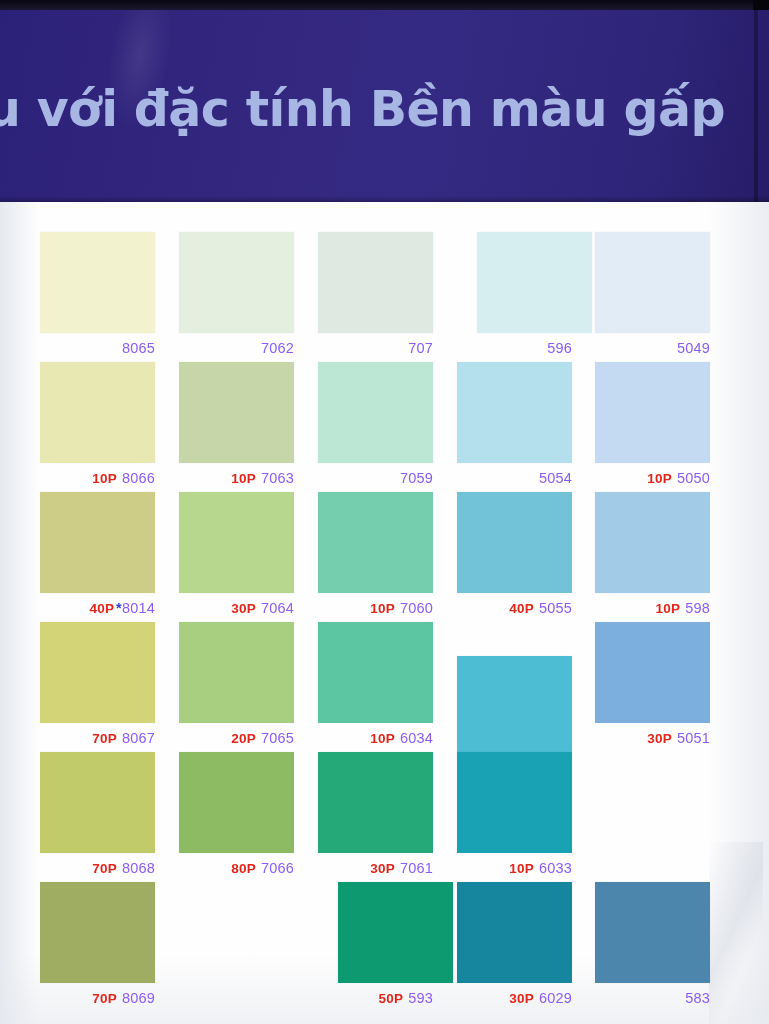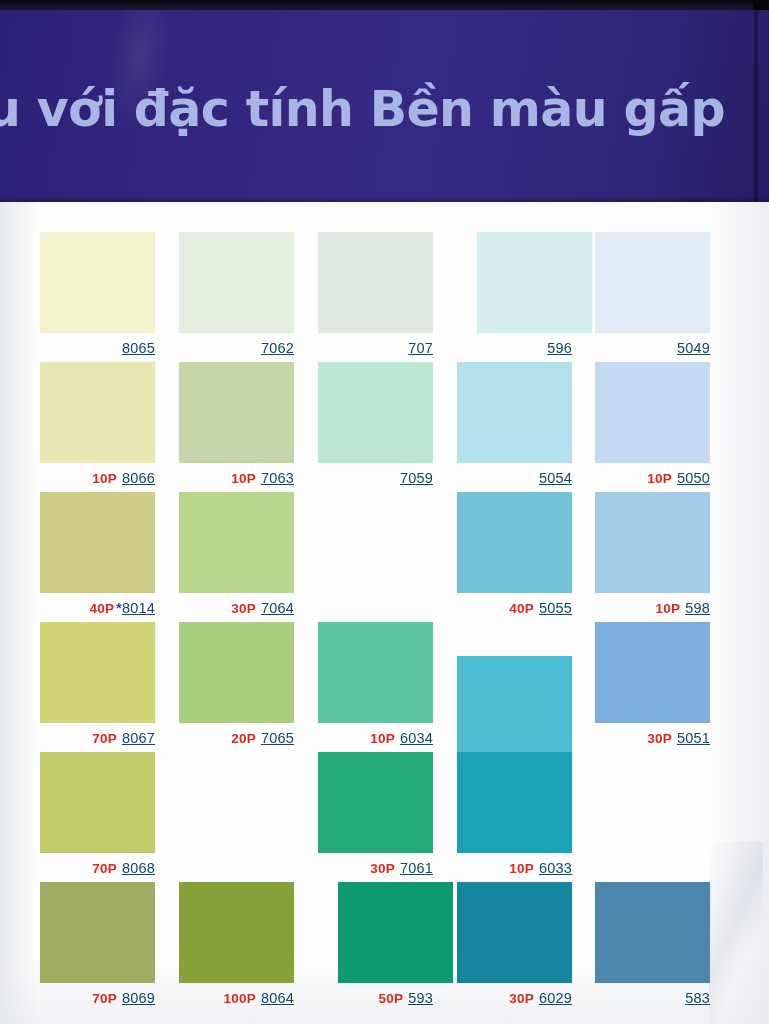--- a/index.html
+++ b/index.html
@@ -153,22 +153,21 @@
     font-size: 13.5px;
     margin-right: 5px;
   }
   .swatch-label .star {
     color: #2f3fd0;
     font-weight: bold;
     margin-right: 0px;
     margin-left: -3px;
   }
   .swatch-label .code {
-    color: #0c4a6e;
-    text-decoration: underline;
+    color: #8b5cf6;
   }
 </style>
 </head>
 <body>
 
 <div id="page">
 
   <div class="binding-edge"></div>
 
   <div class="banner">
@@ -231,20 +230,24 @@
         </div>
         <div class="grid-row">
           <div class="swatch-cell" style="left: 0px;">
             <div class="swatch-chip" style="background: rgb(205, 205, 135);"></div>
             <div class="swatch-label"><span class="prefix">40P</span><span class="star">*</span><span class="code">8014</span></div>
           </div>
           <div class="swatch-cell" style="left: 139px;">
             <div class="swatch-chip" style="background: rgb(183, 214, 142);"></div>
             <div class="swatch-label"><span class="prefix">30P</span><span class="code">7064</span></div>
           </div>
+          <div class="swatch-cell" style="left: 278px;">
+            <div class="swatch-chip" style="background: rgb(117, 207, 174);"></div>
+            <div class="swatch-label"><span class="prefix">10P</span><span class="code">7060</span></div>
+          </div>
           <div class="swatch-cell" style="left: 417px;">
             <div class="swatch-chip" style="background: rgb(114, 195, 216);"></div>
             <div class="swatch-label"><span class="prefix">40P</span><span class="code">5055</span></div>
           </div>
           <div class="swatch-cell" style="left: 555px;">
             <div class="swatch-chip" style="background: rgb(161, 203, 230);"></div>
             <div class="swatch-label"><span class="prefix">10P</span><span class="code">598</span></div>
           </div>
         </div>
         <div class="grid-row">
@@ -267,38 +270,38 @@
           <div class="swatch-cell" style="left: 555px;">
             <div class="swatch-chip" style="background: rgb(124, 175, 221);"></div>
             <div class="swatch-label"><span class="prefix">30P</span><span class="code">5051</span></div>
           </div>
         </div>
         <div class="grid-row">
           <div class="swatch-cell" style="left: 0px;">
             <div class="swatch-chip" style="background: rgb(194, 203, 106);"></div>
             <div class="swatch-label"><span class="prefix">70P</span><span class="code">8068</span></div>
           </div>
+          <div class="swatch-cell" style="left: 139px;">
+            <div class="swatch-chip" style="background: rgb(141, 187, 100);"></div>
+            <div class="swatch-label"><span class="prefix">80P</span><span class="code">7066</span></div>
+          </div>
           <div class="swatch-cell" style="left: 278px;">
             <div class="swatch-chip" style="background: rgb(37, 169, 120);"></div>
             <div class="swatch-label"><span class="prefix">30P</span><span class="code">7061</span></div>
           </div>
           <div class="swatch-cell" style="left: 417px;">
             <div class="swatch-chip" style="background: rgb(25, 162, 179);"></div>
             <div class="swatch-label"><span class="prefix">10P</span><span class="code">6033</span></div>
           </div>
         </div>
         <div class="grid-row">
           <div class="swatch-cell" style="left: 0px;">
             <div class="swatch-chip" style="background: rgb(159, 173, 99);"></div>
             <div class="swatch-label"><span class="prefix">70P</span><span class="code">8069</span></div>
           </div>
-          <div class="swatch-cell" style="left: 139px;">
-            <div class="swatch-chip" style="background: rgb(134, 161, 55);"></div>
-            <div class="swatch-label"><span class="prefix">100P</span><span class="code">8064</span></div>
-          </div>
           <div class="swatch-cell" style="left: 278px; padding-left: 20px;">
             <div class="swatch-chip" style="background: rgb(14, 154, 112);"></div>
             <div class="swatch-label"><span class="prefix">50P</span><span class="code">593</span></div>
           </div>
           <div class="swatch-cell" style="left: 417px;">
             <div class="swatch-chip" style="background: rgb(22, 133, 158);"></div>
             <div class="swatch-label"><span class="prefix">30P</span><span class="code">6029</span></div>
           </div>
           <div class="swatch-cell" style="left: 555px;">
             <div class="swatch-chip" style="background: rgb(77, 134, 173);"></div>

